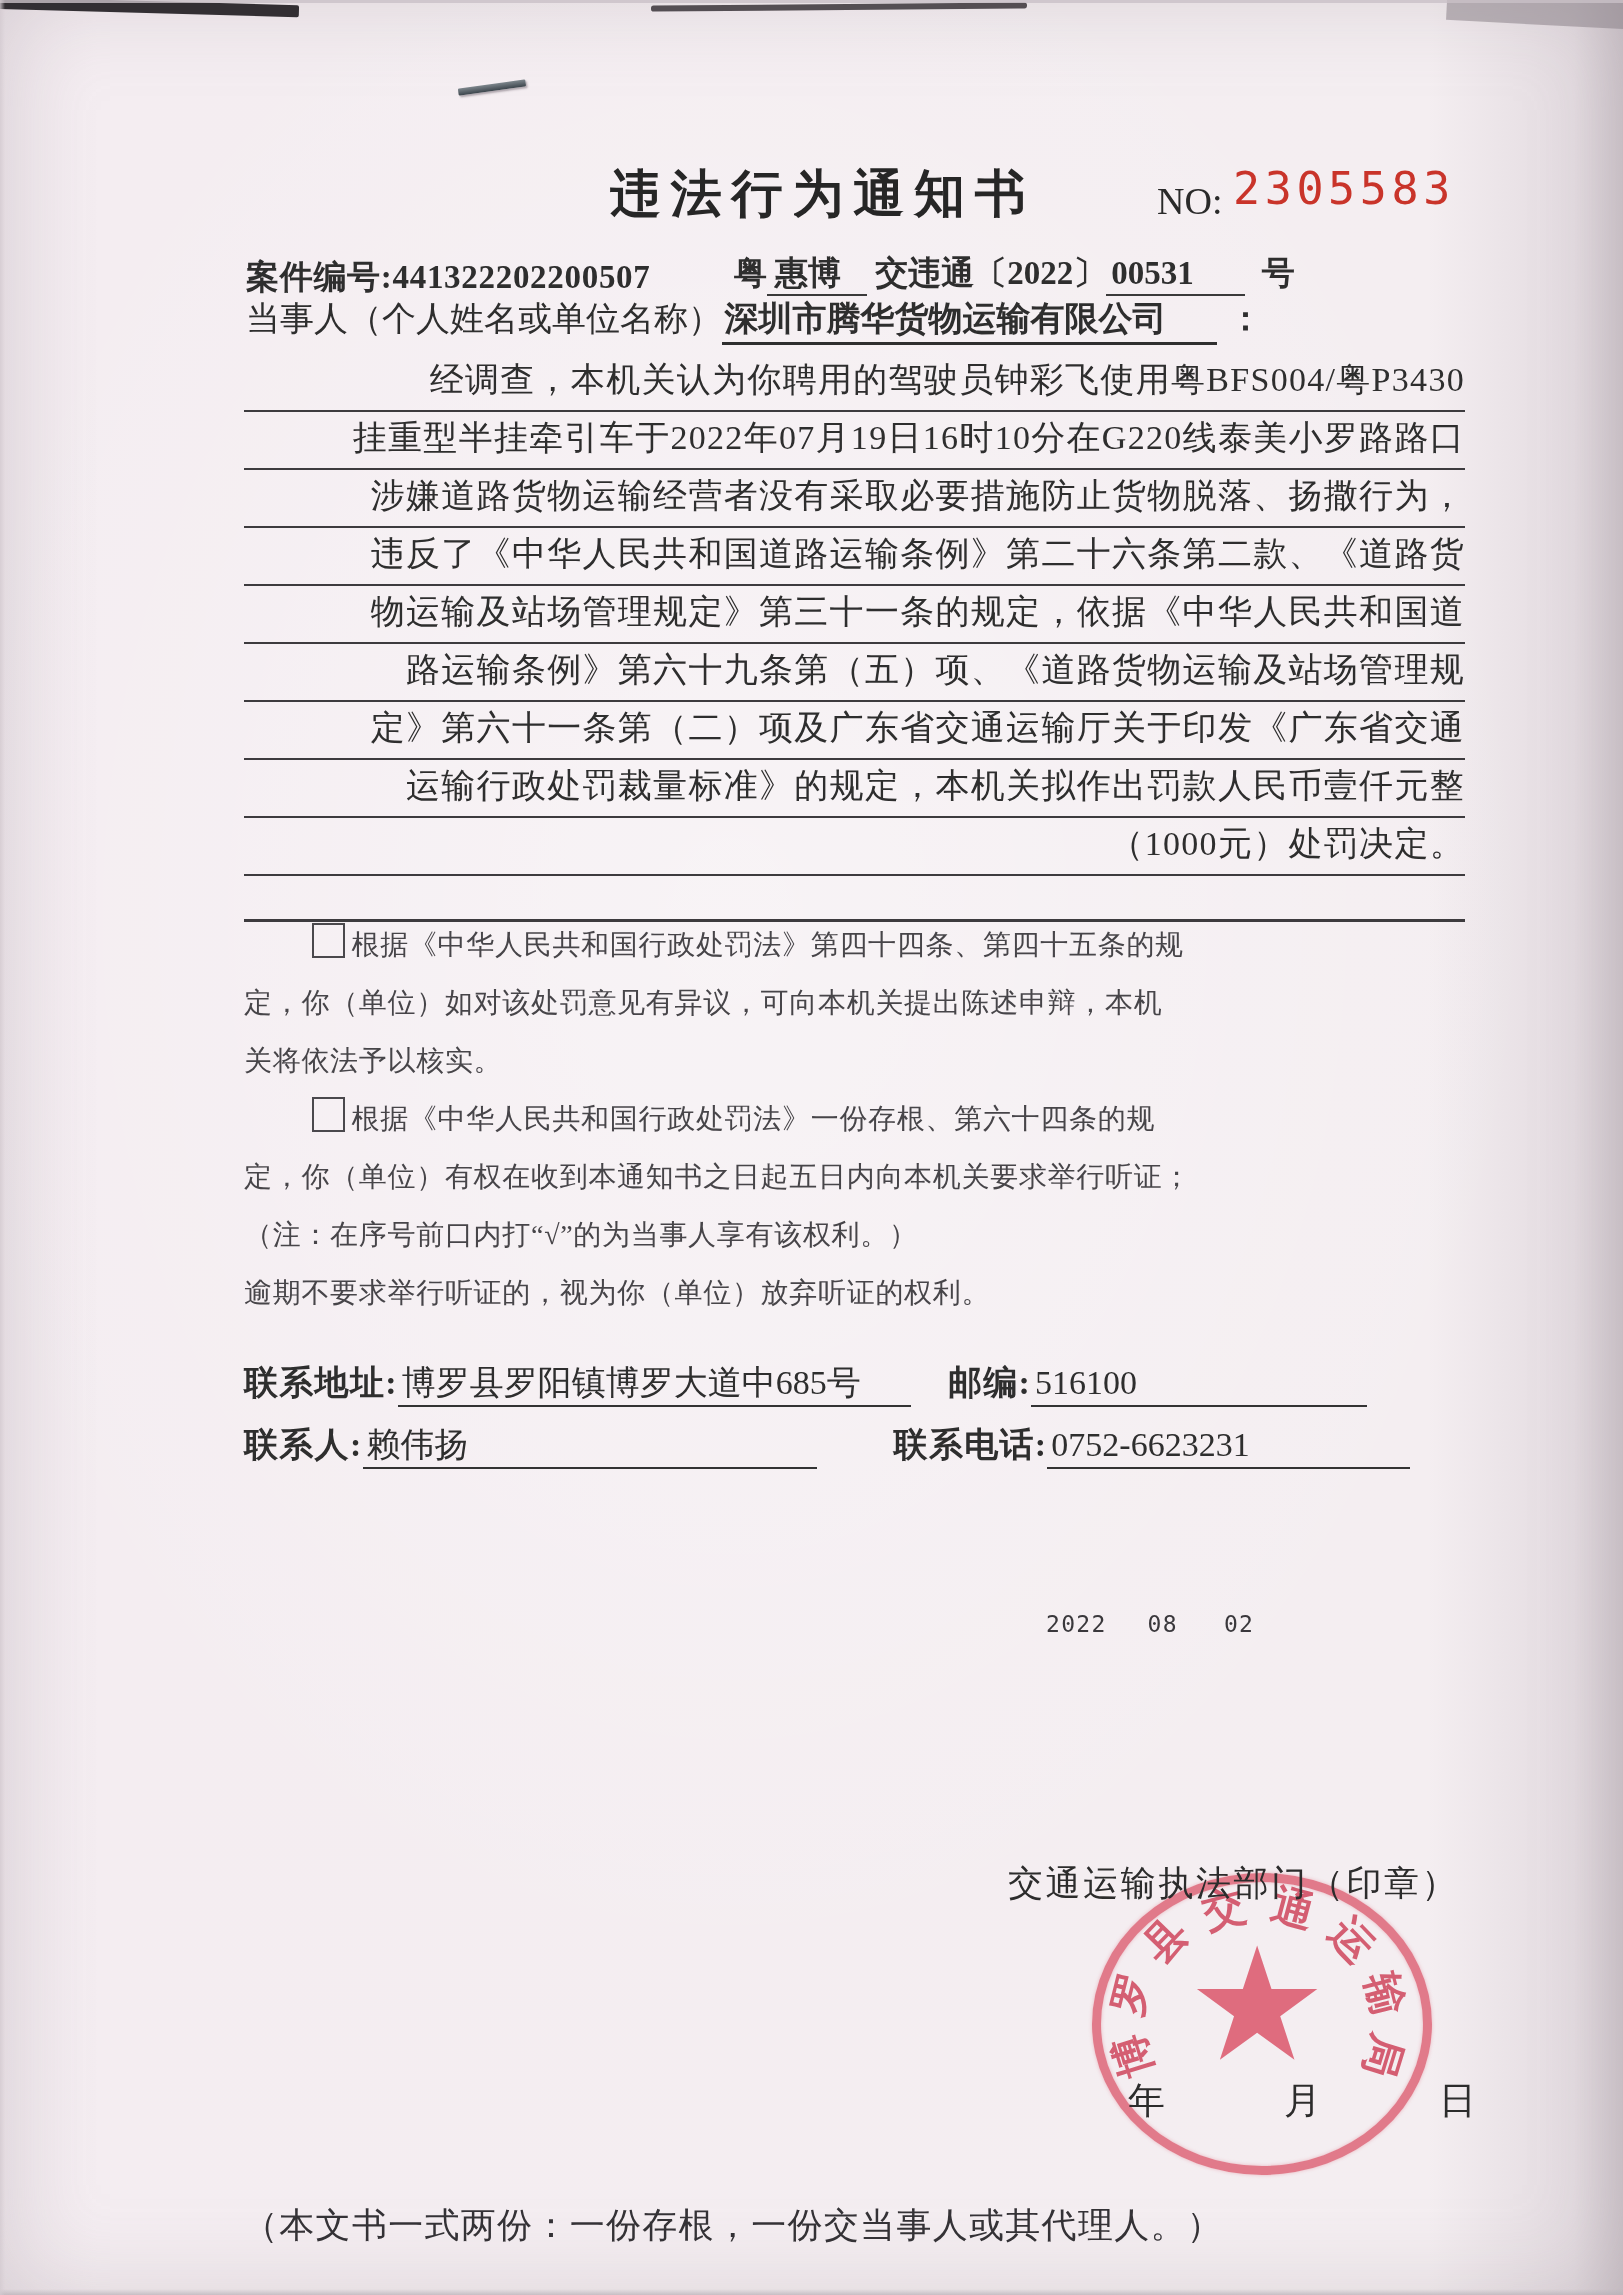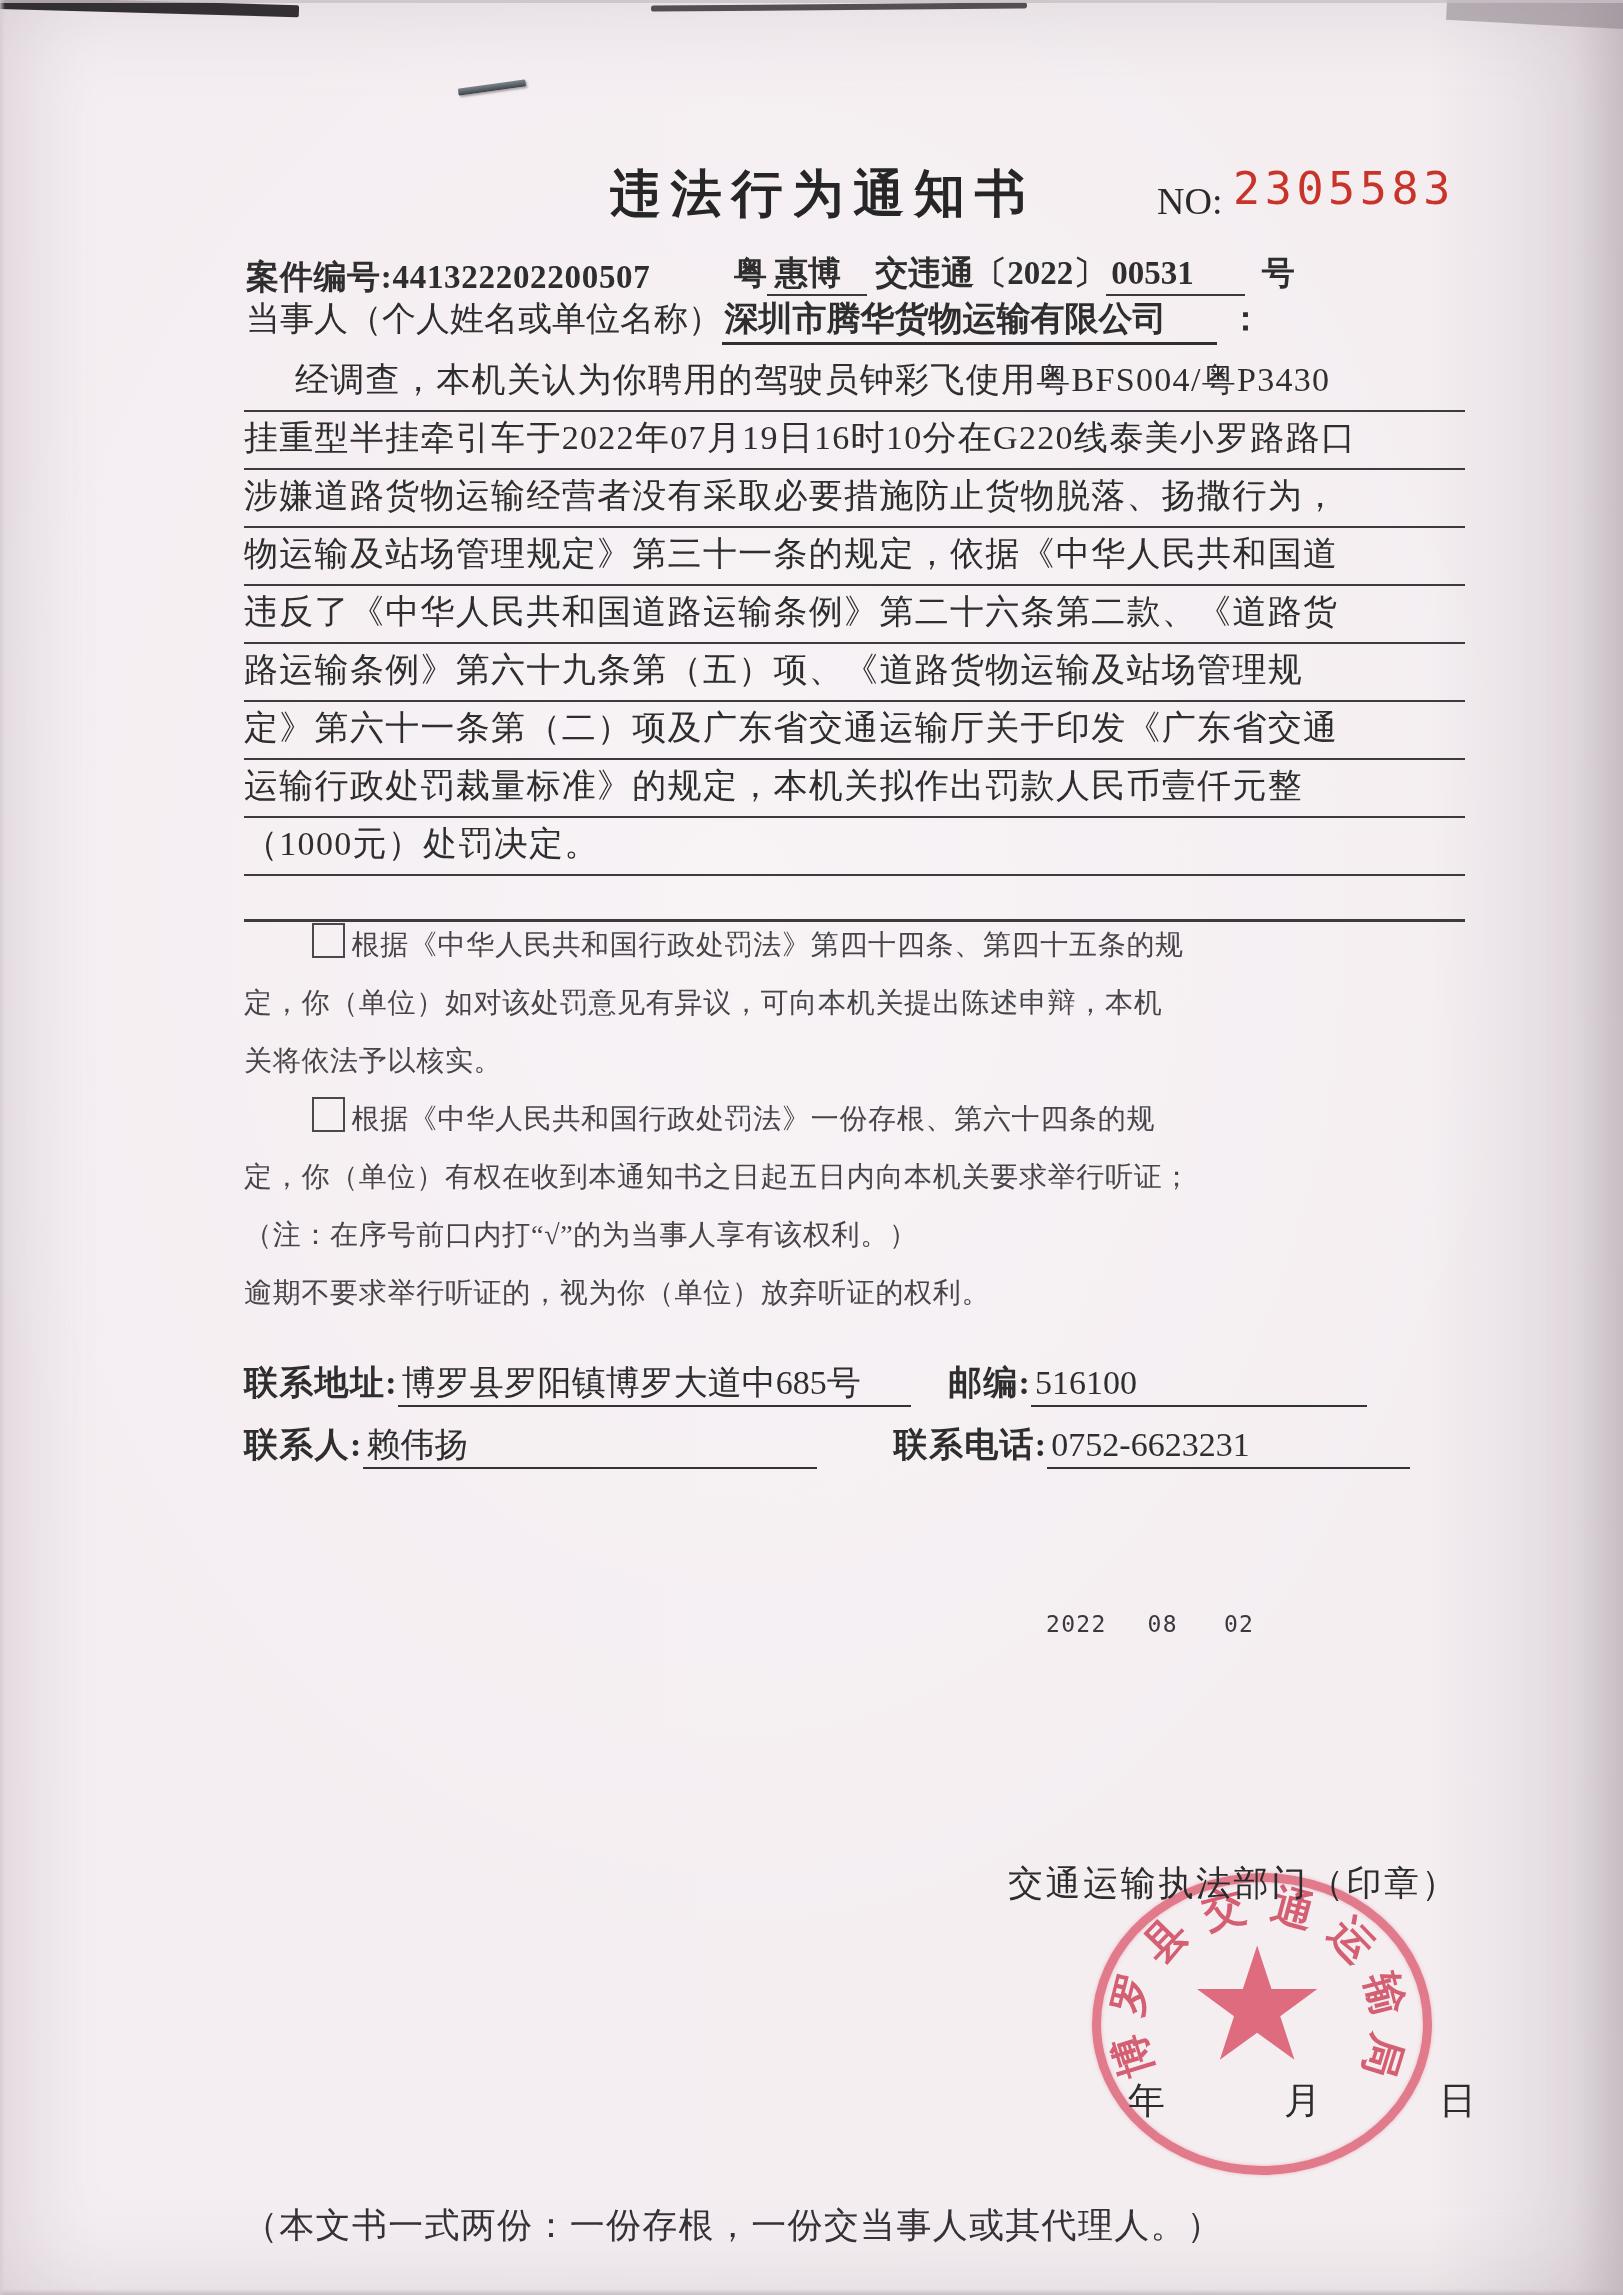--- a/index.html
+++ b/index.html
@@ -33,21 +33,21 @@
   .u{border-bottom:2.6px solid #3a3a3a;display:inline-block;line-height:1.15;}
   .case-right .u1{padding:0 26px 1.3px 7.9px;}
   .case-right .u2{padding:0 51px 1.3px 5.2px;}
   .case-suffix{margin-left:17px;}
 
   .party{top:296px;left:246px;font-size:34px;}
   .party .label{letter-spacing:0px;}
   .party .u3{font-weight:bold;padding:0 50px 3.9px 2.6px;border-bottom:3.3px solid #2f2f2f;}
   .party .colon{margin-left:11.8px;font-weight:bold;}
 
-  .body-block{top:354px;left:244px;width:1221px;}
+  .body-block{top:354px;left:244px;width:1221px;text-align:right;}
   .bline{height:56px;line-height:51px;font-size:34px;letter-spacing:1.3px;border-bottom:2.6px solid #3d3b3e;white-space:nowrap;overflow:visible;}
   .bline.indent{padding-left:51px;}
   .sep{top:919px;left:244px;width:1221px;border-top:3.3px solid #3d3b3e;}
 
   .rights{top:916px;left:244px;width:1247px;color:#474549;}
   .rline{height:58px;line-height:58px;font-size:28px;letter-spacing:0.7px;white-space:nowrap;}
   .rline.indent{padding-left:68px;}
   .cbx{display:inline-block;width:29px;height:31px;border:2.6px solid #4a484c;vertical-align:-3.9px;margin-right:6.5px;}
 
   .contact{left:244px;width:1247px;font-size:34px;white-space:nowrap;}
@@ -104,22 +104,22 @@
   </div>
 
   <div class="abs row party">
     <span class="label">当事人（个人姓名或单位名称）</span><span class="u3 u">深圳市腾华货物运输有限公司</span><span class="colon">：</span>
   </div>
 
   <div class="abs body-block">
     <div class="bline indent">经调查，本机关认为你聘用的驾驶员钟彩飞使用粤BFS004/粤P3430</div>
     <div class="bline">挂重型半挂牵引车于2022年07月19日16时10分在G220线泰美小罗路路口</div>
     <div class="bline">涉嫌道路货物运输经营者没有采取必要措施防止货物脱落、扬撒行为，</div>
+    <div class="bline">违反了《中华人民共和国道路运输条例》第二十六条第二款、《道路货</div>
     <div class="bline">物运输及站场管理规定》第三十一条的规定，依据《中华人民共和国道</div>
-    <div class="bline">违反了《中华人民共和国道路运输条例》第二十六条第二款、《道路货</div>
     <div class="bline">路运输条例》第六十九条第（五）项、《道路货物运输及站场管理规</div>
     <div class="bline">定》第六十一条第（二）项及广东省交通运输厅关于印发《广东省交通</div>
     <div class="bline">运输行政处罚裁量标准》的规定，本机关拟作出罚款人民币壹仟元整</div>
     <div class="bline">（1000元）处罚决定。</div>
   </div>
   <div class="abs sep"></div>
 
   <div class="abs rights">
     <div class="rline indent"><span class="cbx"></span><span>根据《中华人民共和国行政处罚法》第四十四条、第四十五条的规</span></div>
     <div class="rline">定，你（单位）如对该处罚意见有异议，可向本机关提出陈述申辩，本机</div>

